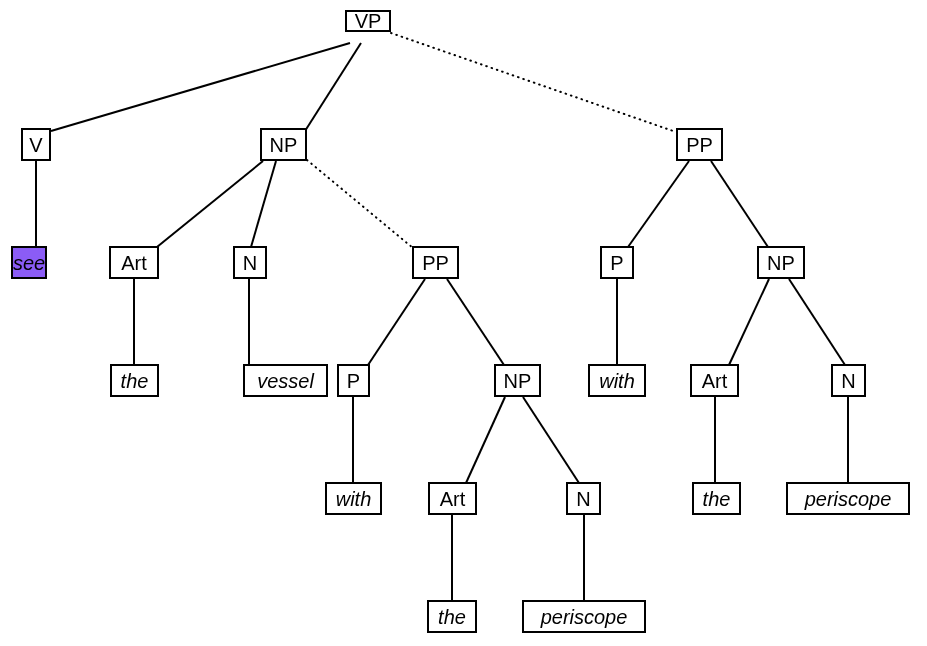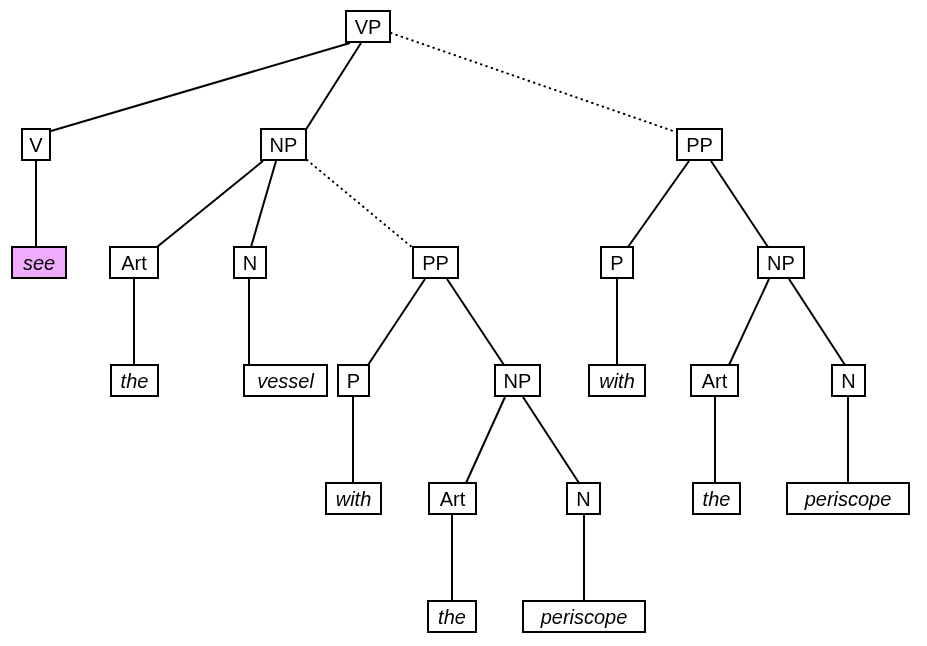--- a/index.html
+++ b/index.html
@@ -70,23 +70,23 @@
       <line x1="584" y1="515" x2="584" y2="600" stroke="#000000" stroke-width="2"></line>
       <line x1="689" y1="161" x2="628" y2="247" stroke="#000000" stroke-width="2"></line>
       <line x1="711" y1="161" x2="768" y2="247" stroke="#000000" stroke-width="2"></line>
       <line x1="617" y1="279" x2="617" y2="364" stroke="#000000" stroke-width="2"></line>
       <line x1="769" y1="279" x2="729" y2="365" stroke="#000000" stroke-width="2"></line>
       <line x1="789" y1="279" x2="845" y2="365" stroke="#000000" stroke-width="2"></line>
       <line x1="715" y1="397" x2="715" y2="482" stroke="#000000" stroke-width="2"></line>
       <line x1="848" y1="397" x2="848" y2="482" stroke="#000000" stroke-width="2"></line>
     </svg>
   <div id="node-layer">
-      <div class="tree-node nonterminal" style="left: 345px; top: 10px; width: 46px; height: 33px; border-color: rgb(0, 0, 0); background: rgb(255, 255, 255);">VP</div>
+      <div class="tree-node nonterminal" style="left: 345px; top: 10px; width: 46px; height: 22px; border-color: rgb(0, 0, 0); background: rgb(255, 255, 255);">VP</div>
       <div class="tree-node nonterminal" style="left: 21px; top: 128px; width: 30px; height: 33px; border-color: rgb(0, 0, 0); background: rgb(255, 255, 255);">V</div>
-      <div class="tree-node terminal" style="left: 11px; top: 246px; width: 56px; height: 33px; border-color: rgb(0, 0, 0); background: #f0abfc;">see</div>
+      <div class="tree-node terminal" style="left: 11px; top: 246px; width: 36px; height: 33px; border-color: rgb(0, 0, 0); background: #8b5cf6;">see</div>
       <div class="tree-node nonterminal" style="left: 260px; top: 128px; width: 47px; height: 33px; border-color: rgb(0, 0, 0); background: rgb(255, 255, 255);">NP</div>
       <div class="tree-node nonterminal" style="left: 109px; top: 246px; width: 50px; height: 33px; border-color: rgb(0, 0, 0); background: rgb(255, 255, 255);">Art</div>
       <div class="tree-node terminal" style="left: 110px; top: 364px; width: 49px; height: 33px; border-color: rgb(0, 0, 0); background: rgb(255, 255, 255);">the</div>
       <div class="tree-node nonterminal" style="left: 233px; top: 246px; width: 34px; height: 33px; border-color: rgb(0, 0, 0); background: rgb(255, 255, 255);">N</div>
       <div class="tree-node terminal" style="left: 206px; top: 364px; width: 85px; height: 33px; border-color: rgb(0, 0, 0); background: rgb(255, 255, 255); margin-left: 37px;">vessel</div>
       <div class="tree-node nonterminal" style="left: 412px; top: 246px; width: 47px; height: 33px; border-color: rgb(0, 0, 0); background: rgb(255, 255, 255);">PP</div>
       <div class="tree-node nonterminal" style="left: 337px; top: 364px; width: 33px; height: 33px; border-color: rgb(0, 0, 0); background: rgb(255, 255, 255);">P</div>
       <div class="tree-node terminal" style="left: 325px; top: 482px; width: 57px; height: 33px; border-color: rgb(0, 0, 0); background: rgb(255, 255, 255);">with</div>
       <div class="tree-node nonterminal" style="left: 494px; top: 364px; width: 47px; height: 33px; border-color: rgb(0, 0, 0); background: rgb(255, 255, 255);">NP</div>
       <div class="tree-node nonterminal" style="left: 428px; top: 482px; width: 49px; height: 33px; border-color: rgb(0, 0, 0); background: rgb(255, 255, 255);">Art</div>

